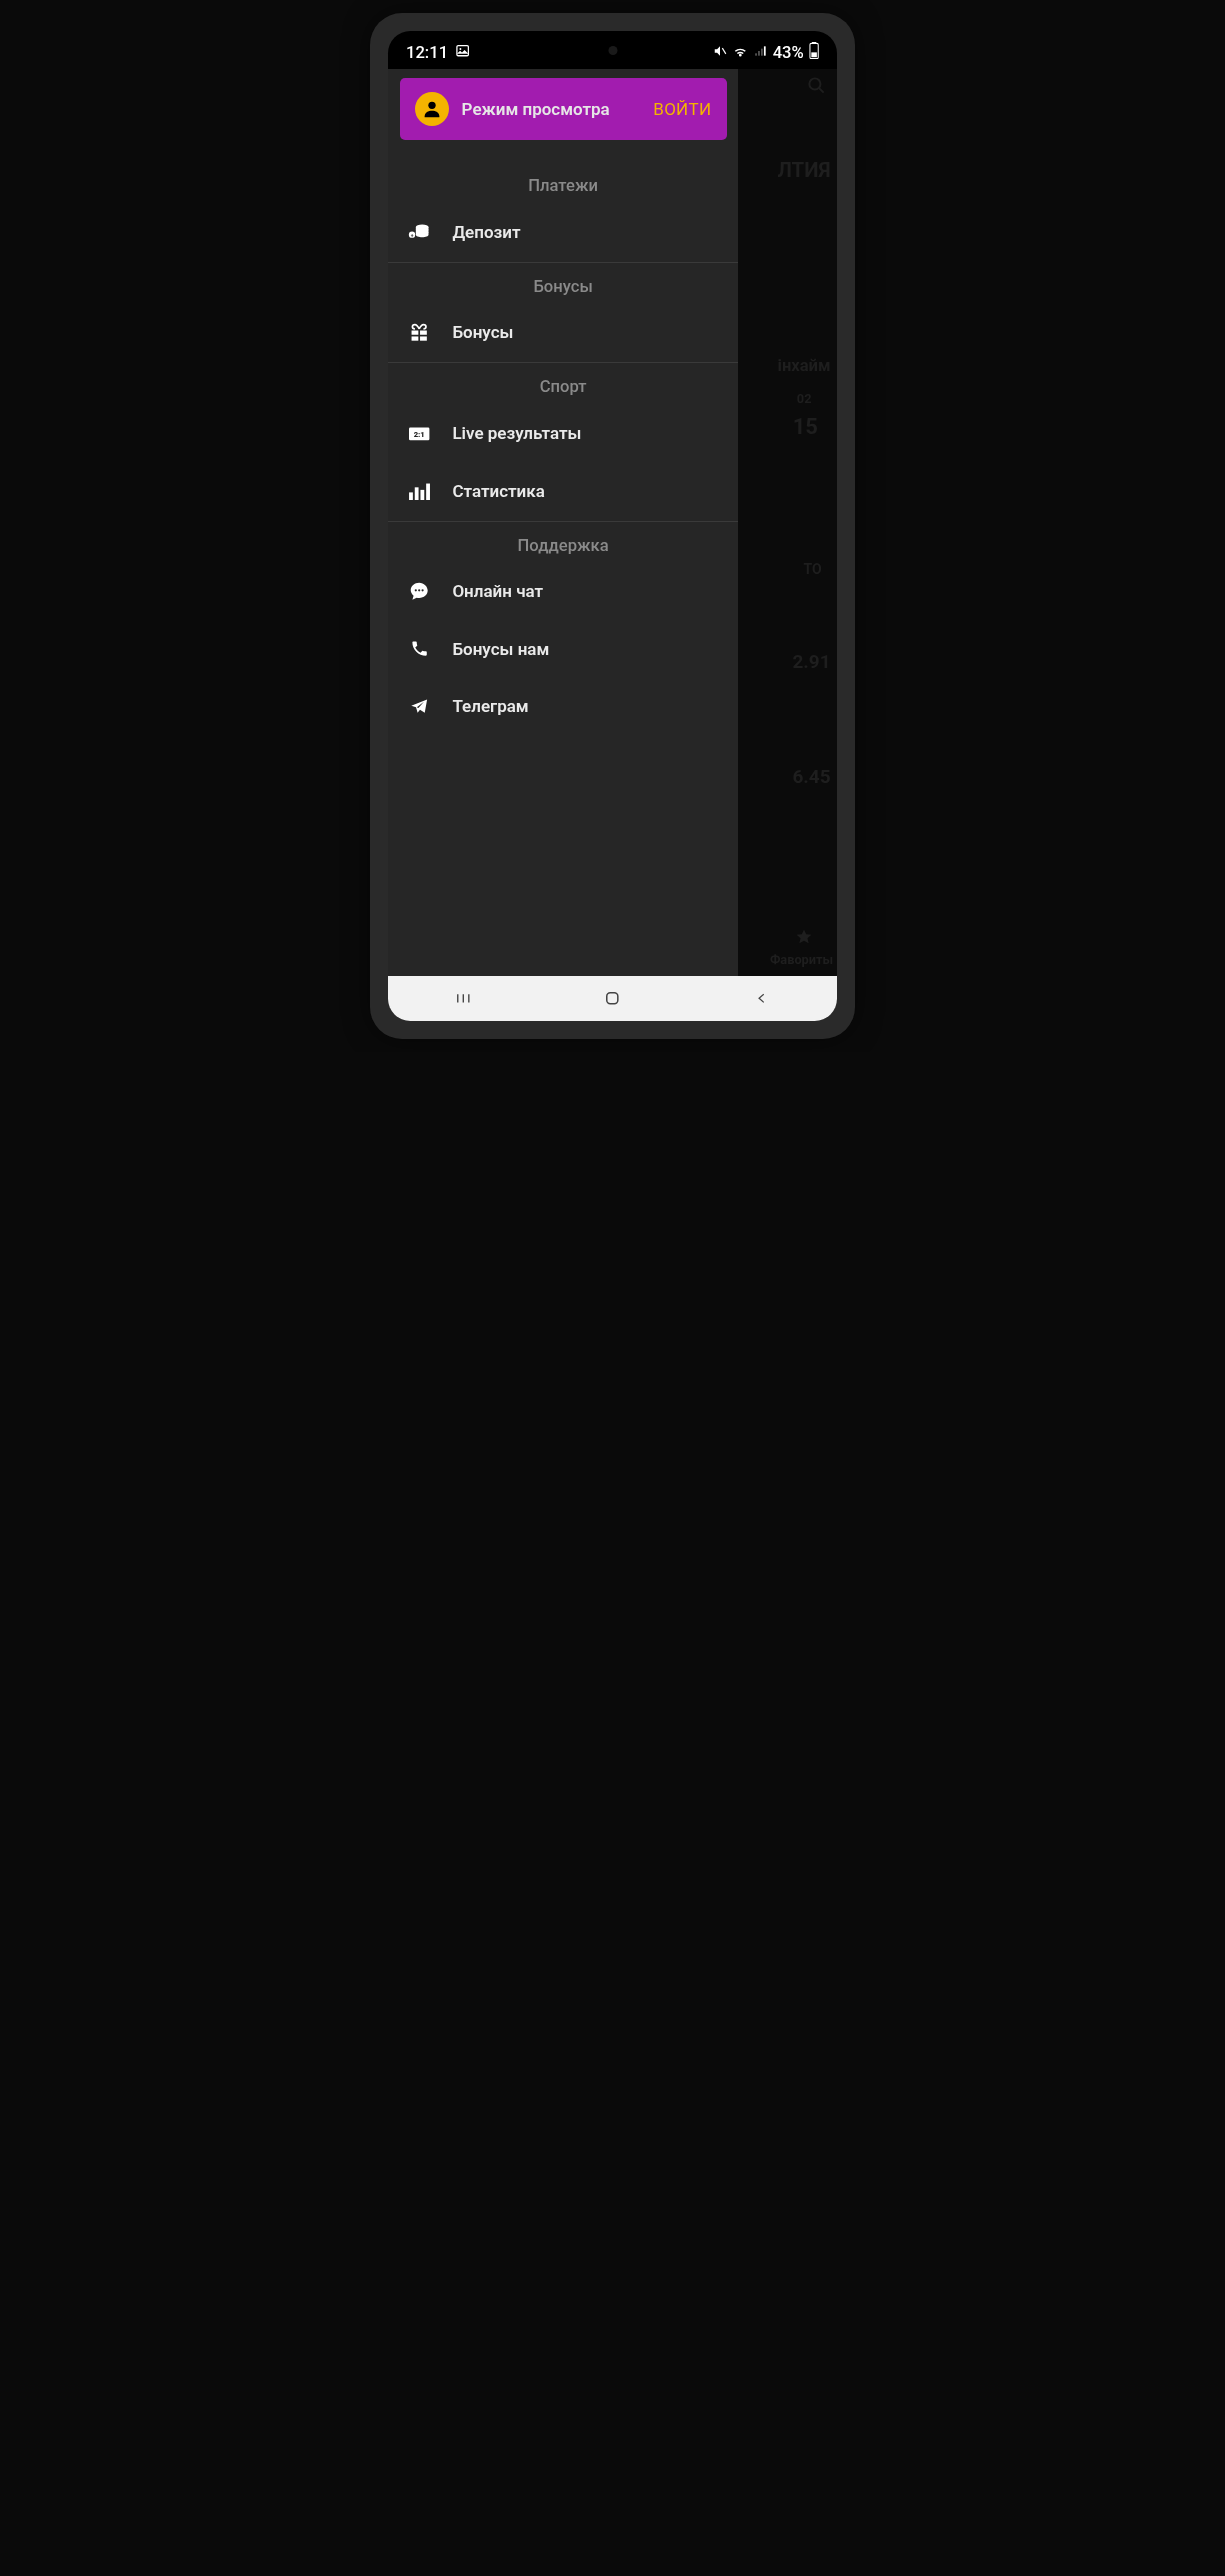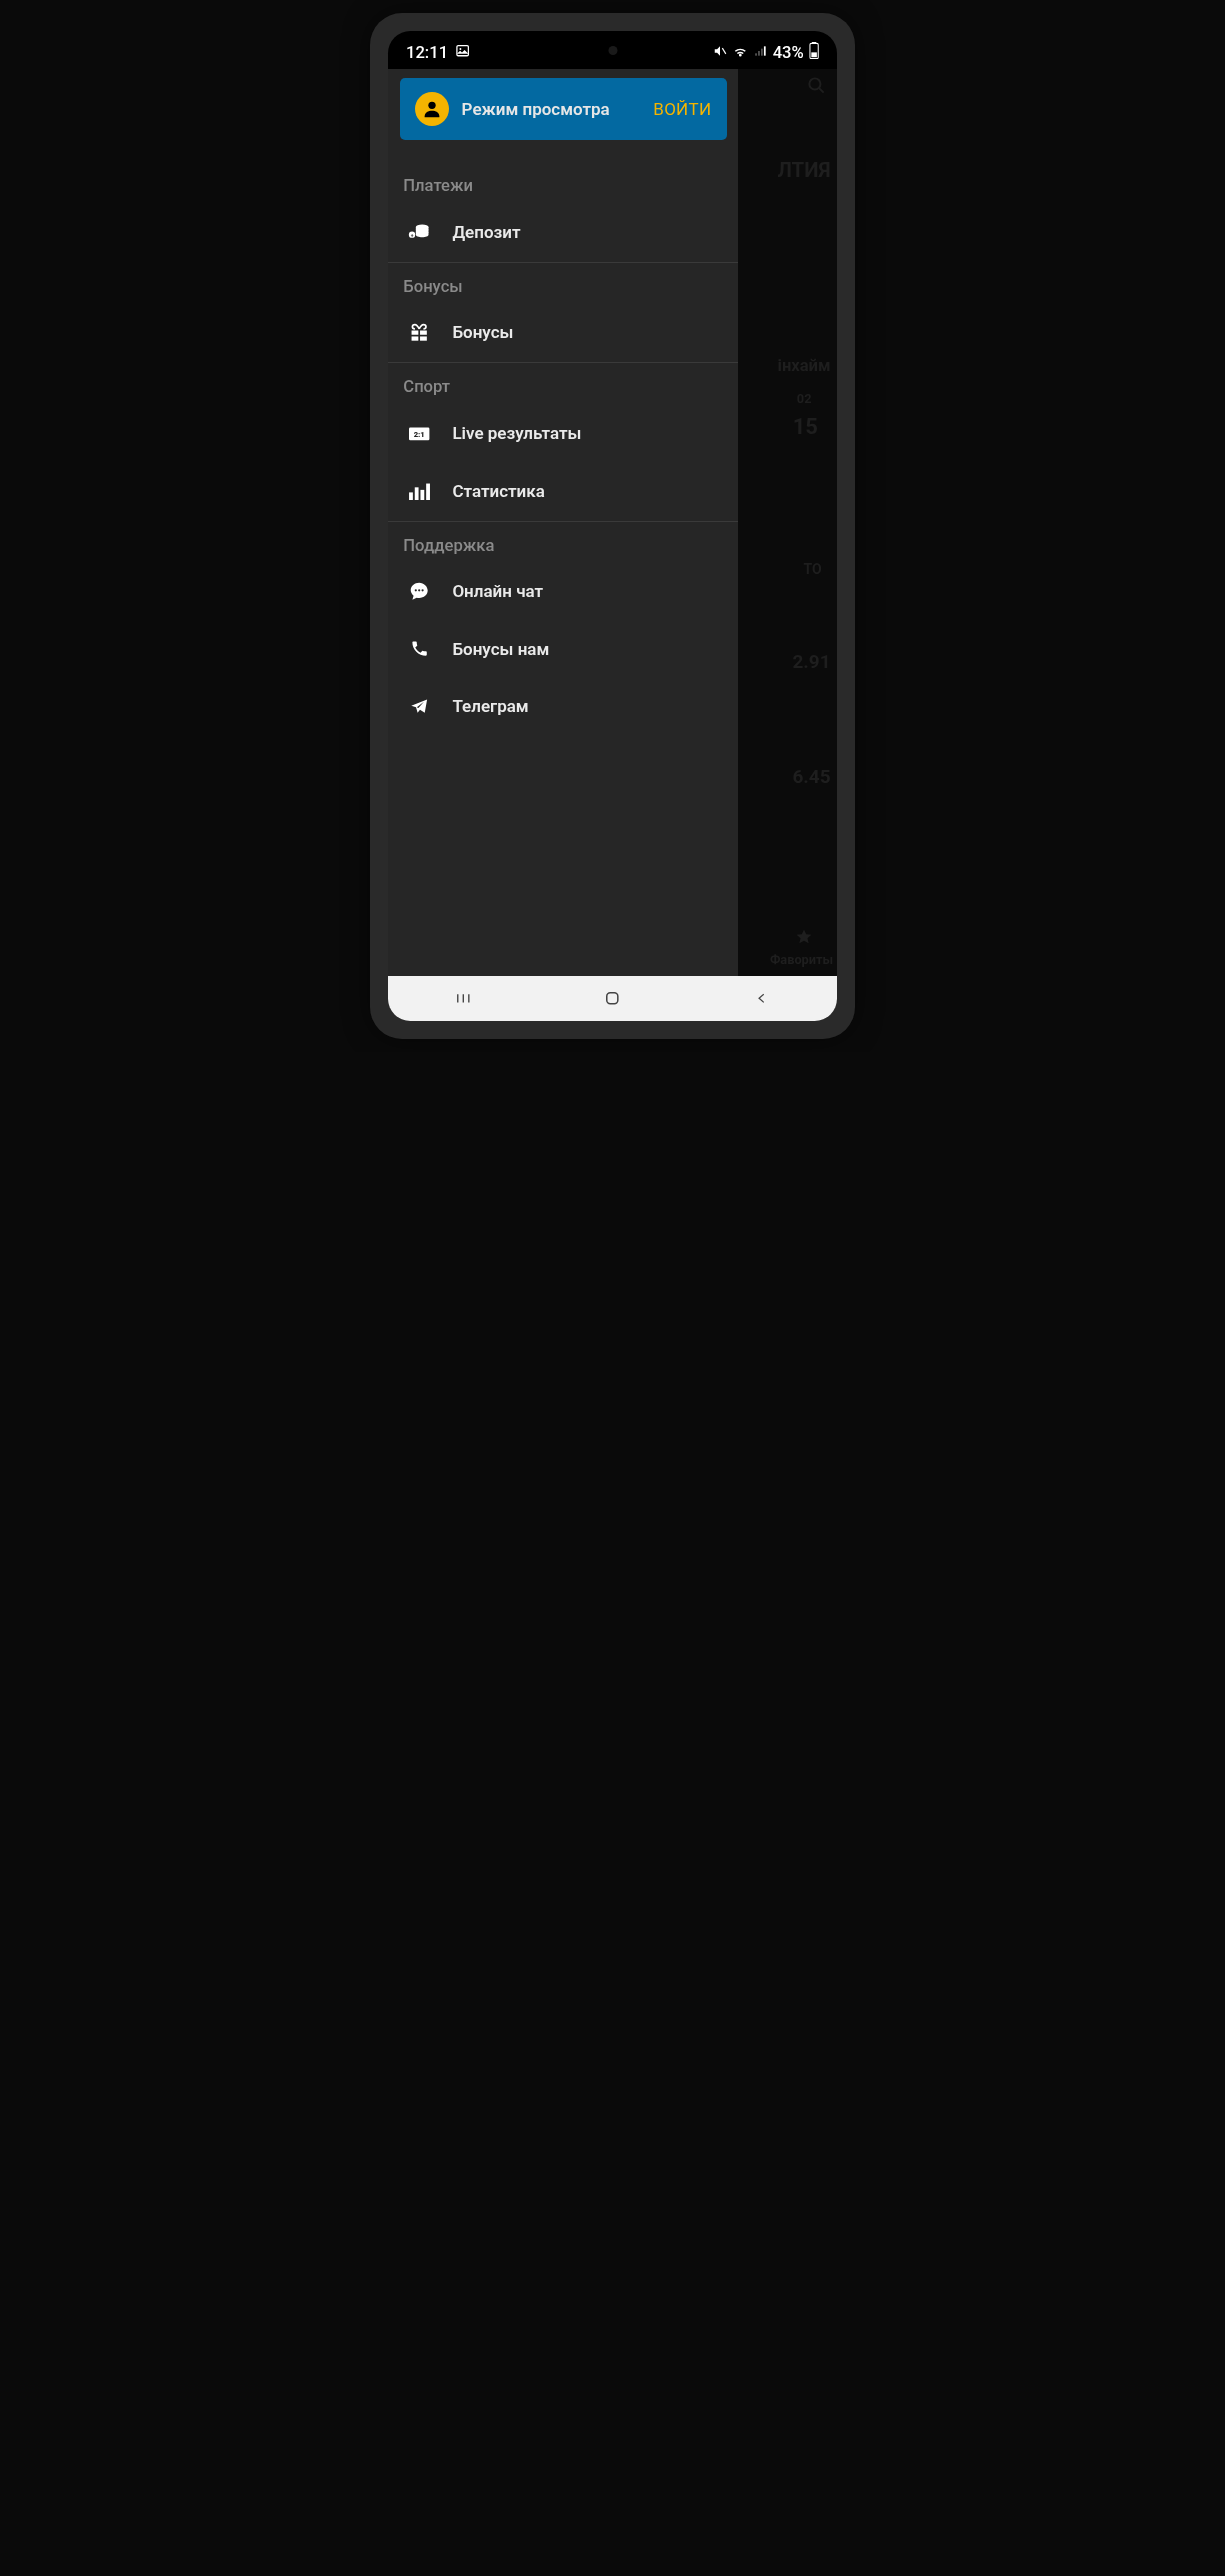--- a/index.html
+++ b/index.html
@@ -56,40 +56,40 @@
   }
   .drawer {
     width: 78%;
     background: #262626;
     display: flex;
     flex-direction: column;
     overflow-y: auto;
   }
   .header-card {
     margin: 9px 11.5px 22px;
-    background: #0369a1;
+    background: #a21caf;
     border-radius: 5.1px;
     padding: 14px 15.3px;
     display: flex;
     align-items: center;
     justify-content: space-between;
   }
   .header-left { display: flex; align-items: center; gap: 12.8px; }
   .avatar-circle {
     width: 34px;
     height: 34px;
     border-radius: 50%;
     background: #f4b400;
     display: flex;
     align-items: center;
     justify-content: center;
   }
   .header-title { color: #e6e6e6; font-size: 17px; font-weight: 600; }
   .login-btn { color: #f4b400; font-size: 17px; font-weight: 400; letter-spacing: 0.3px; }
-  .section { border-bottom: 0.6px solid #3a3a3a; }
+  .section { border-bottom: 0.6px solid #3a3a3a; text-align: center; }
   .section:last-of-type { border-bottom: none; }
   .section-label {
     color: #8a8a8a;
     font-size: 16.6px;
     padding: 14px 15.3px 9px;
     font-weight: 500;
   }
   .menu-item {
     display: flex;
     align-items: center;

